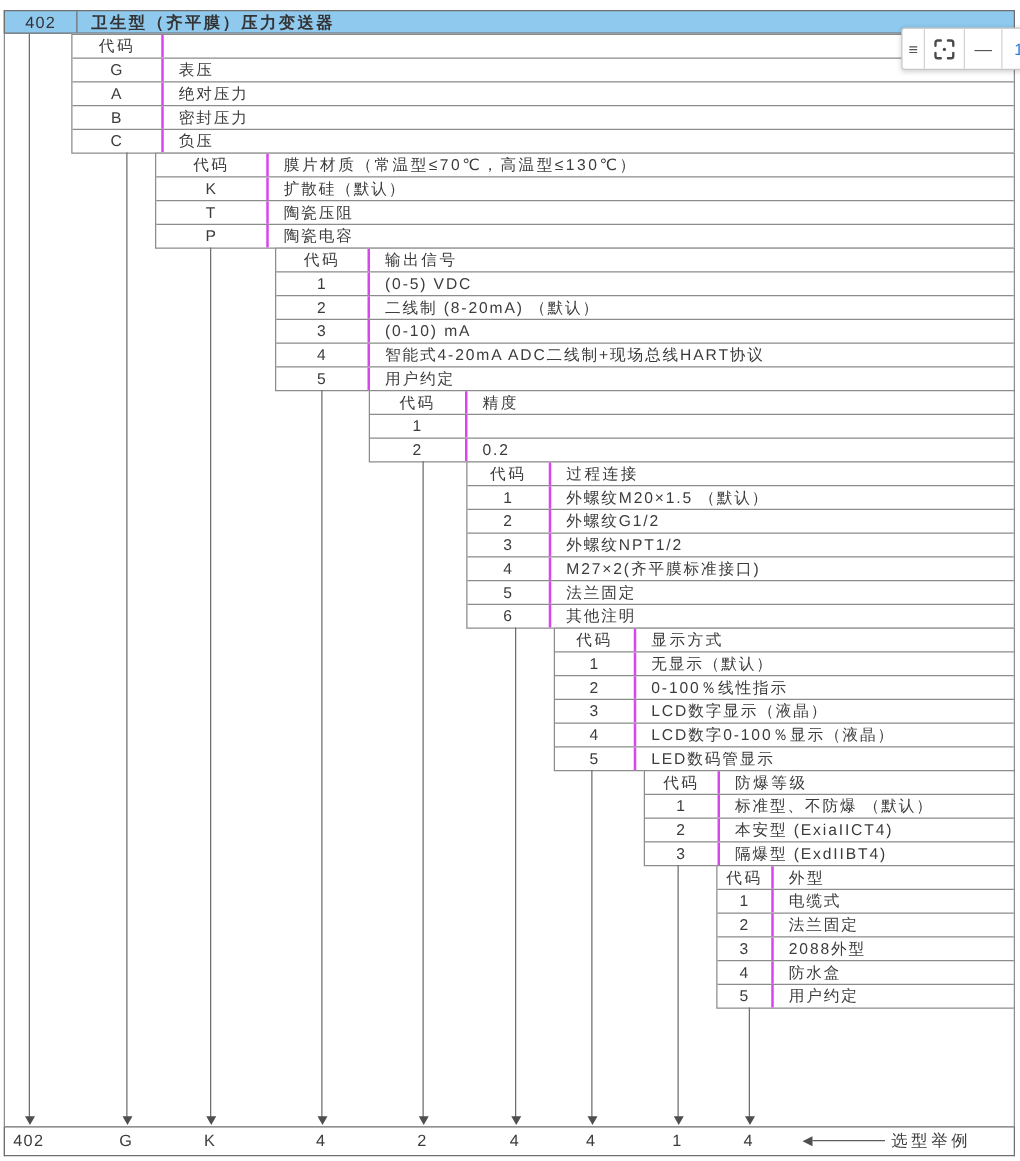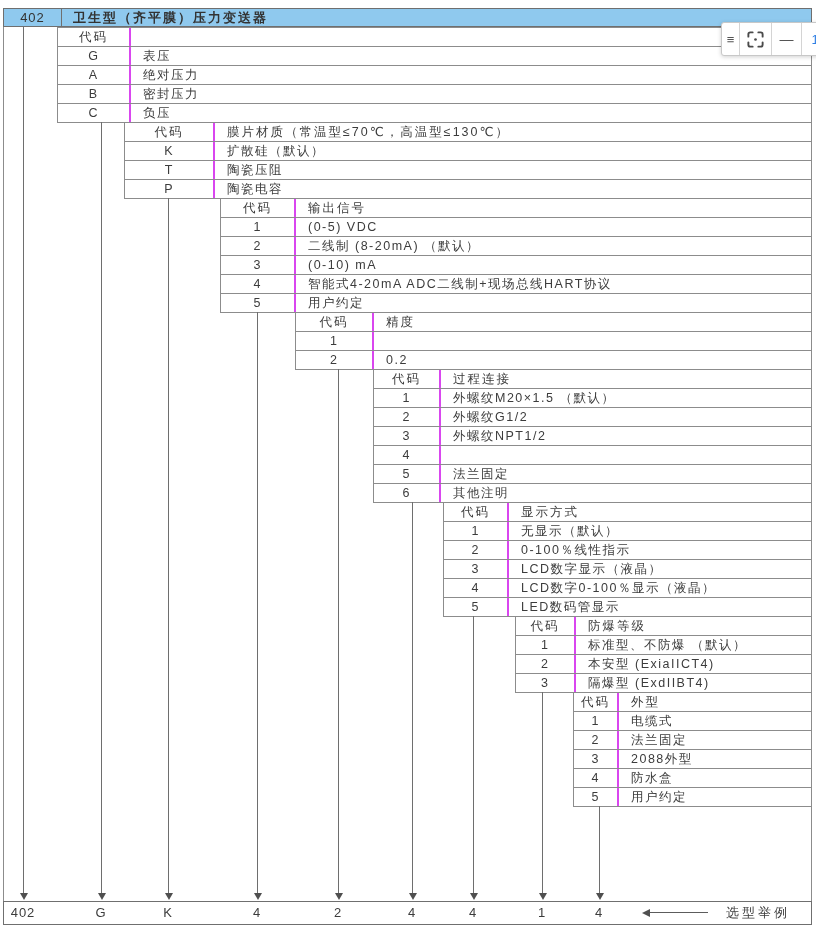--- a/index.html
+++ b/index.html
@@ -25,21 +25,21 @@
   .tbl .d{flex:1;padding-left:12px;line-height:18px;font-size:12.5px;letter-spacing:1.5px;white-space:nowrap;overflow:hidden;}
   .tbl .row.head .c,.tbl .row.head .d{letter-spacing:2px;}
   
   .conn{position:absolute;width:1px;background:#6e6e6e;}
   .conn-arrow{position:absolute;width:0;height:0;border-left:4px solid transparent;border-right:4px solid transparent;border-top:7px solid #4f4f4f;}
   
   .example-box{border:1px solid #6f6f6f;background:#fff;}
   .ex-val{position:absolute;top:901px;height:24px;line-height:23px;font-size:13px;letter-spacing:1px;transform:translateX(-50%);color:#3c3c3c;}
   .ex-arrow-line{position:absolute;height:0;border-top:1px solid #5c5c5c;}
   .ex-arrow-head{position:absolute;width:0;height:0;border-top:4px solid transparent;border-bottom:4px solid transparent;border-right:8px solid #4f4f4f;}
-  .ex-label{position:absolute;top:901px;height:24px;line-height:23px;font-size:13px;letter-spacing:3px;white-space:nowrap;margin-left:13px;}
+  .ex-label{position:absolute;top:901px;height:24px;line-height:23px;font-size:13px;letter-spacing:3px;white-space:nowrap;}
   
   .toolbar{
     position:absolute;left:721px;top:22px;height:32px;width:104px;display:flex;align-items:stretch;
     background:#fff;border:1px solid #c8c8c8;border-radius:3px;box-shadow:0 1px 4px rgba(0,0,0,.18);z-index:20;
   }
   .toolbar .seg{display:flex;align-items:center;justify-content:center;box-sizing:border-box;cursor:pointer;}
   .tb-menu{width:17px;color:#555;font-size:13px;}
   .tb-fit{width:33px;border-left:1px solid #d4d4d4;border-right:1px solid #d4d4d4;}
   .tb-minus{width:30px;border-right:1px solid #d4d4d4;color:#555;font-size:14px;}
   .tb-zoom{width:22px;color:#2e7ee4;font-size:13px;justify-content:flex-start;padding-left:4px;}
@@ -148,20 +148,21 @@
         <div class="row">
           <div class="c" style="width: 67px;">2</div>
           <div class="d">外螺纹G1/2</div>
         </div>
         <div class="row">
           <div class="c" style="width: 67px;">3</div>
           <div class="d">外螺纹NPT1/2</div>
         </div>
         <div class="row">
           <div class="c" style="width: 67px;">4</div>
+          <div class="d">M27×2(齐平膜标准接口)</div>
         </div>
         <div class="row">
           <div class="c" style="width: 67px;">5</div>
           <div class="d">法兰固定</div>
         </div>
         <div class="row">
           <div class="c" style="width: 67px;">6</div>
           <div class="d">其他注明</div>
         </div>
       </div>

